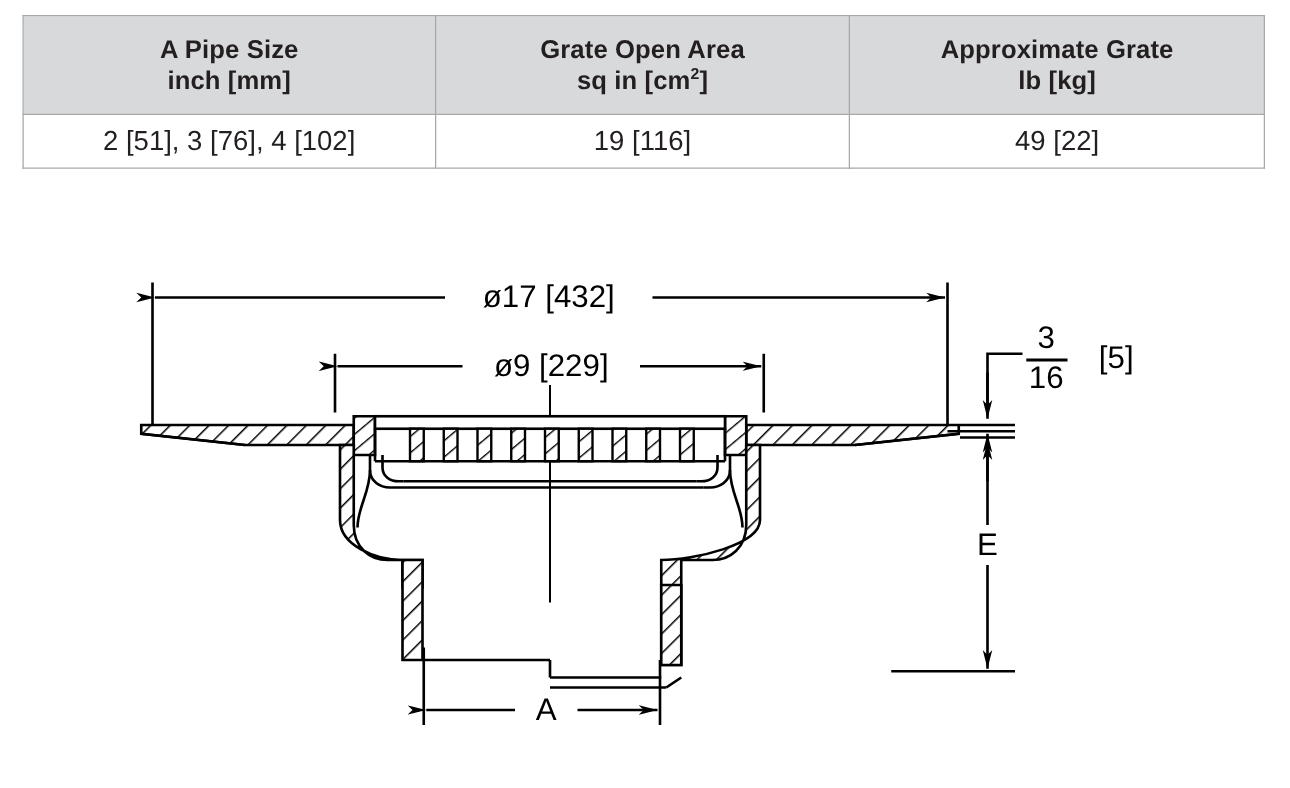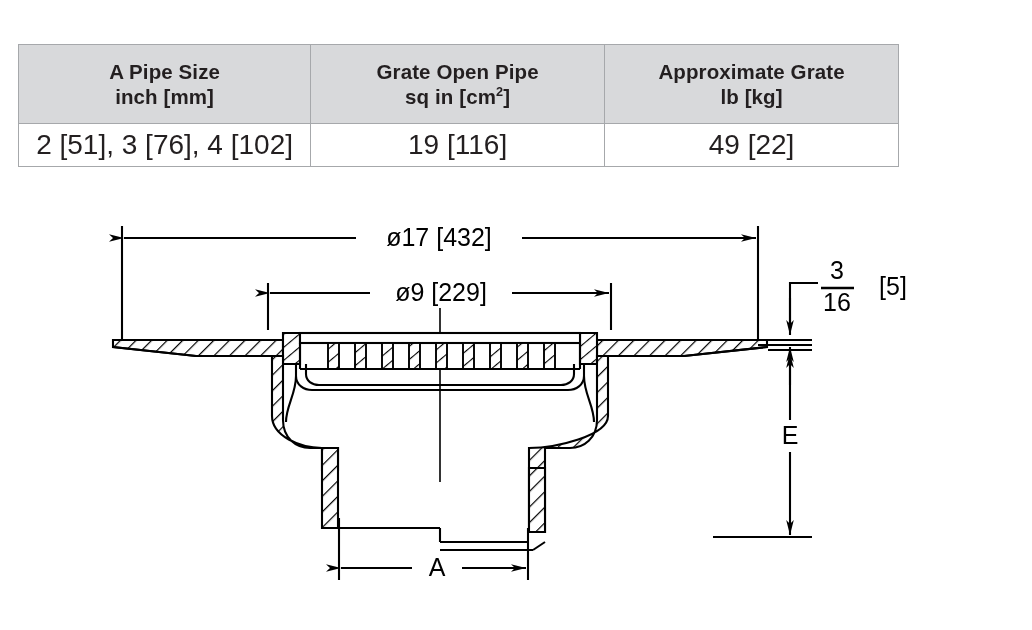--- a/index.html
+++ b/index.html
@@ -7,43 +7,43 @@
     width:1032px;height:630px;
     background:#ffffff;
     font-family:"Liberation Sans", sans-serif;
     color:#231f20;
     overflow:hidden;
     position:relative;
   }
   
   .spec-table{
     position:absolute;
-    left:18px; top:44px;
-    width:881px;
+    left:18px; top:12px;
+    width:994px;
     border-collapse:collapse;
     table-layout:fixed;
   }
   .spec-table th, .spec-table td{
     border:1px solid #a6a8ab;
     text-align:center;
     vertical-align:middle;
     padding:0;
   }
   .spec-table th{
     background:#d8d9db;
     height:78px;
     font-size:20.5px;
     font-weight:bold;
     line-height:1.22;
     letter-spacing:.1px;
   }
   .spec-table td{
     background:#ffffff;
     height:42px;
-    font-size:28px;
+    font-size:22px;
     font-weight:normal;
   }
   .hdr-l1{display:block;}
   .hdr-l2{display:block;}
   sup.sq{font-size:.62em; vertical-align:super; line-height:0;}
 
   
   .drawing-wrap{
     position:absolute;
     left:0; top:180px;
@@ -68,21 +68,21 @@
 <body>
 
 <table class="spec-table">
   <thead>
     <tr>
       <th style="width:33.2%">
         <span class="hdr-l1">A Pipe Size</span>
         <span class="hdr-l2">inch [mm]</span>
       </th>
       <th style="width:33.4%">
-        <span class="hdr-l1">Grate Open Pipe</span>
+        <span class="hdr-l1">Grate Open Area</span>
         <span class="hdr-l2"><span>sq in [cm</span><sup class="sq">2</sup><span>]</span></span>
       </th>
       <th style="width:33.4%">
         <span class="hdr-l1">Approximate Grate</span>
         <span class="hdr-l2">lb [kg]</span>
       </th>
     </tr>
   </thead>
   <tbody>
     <tr>

